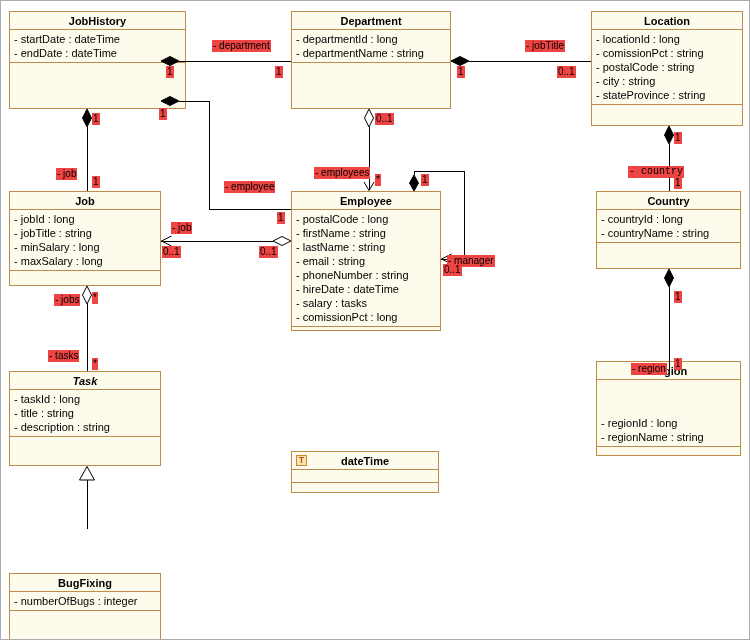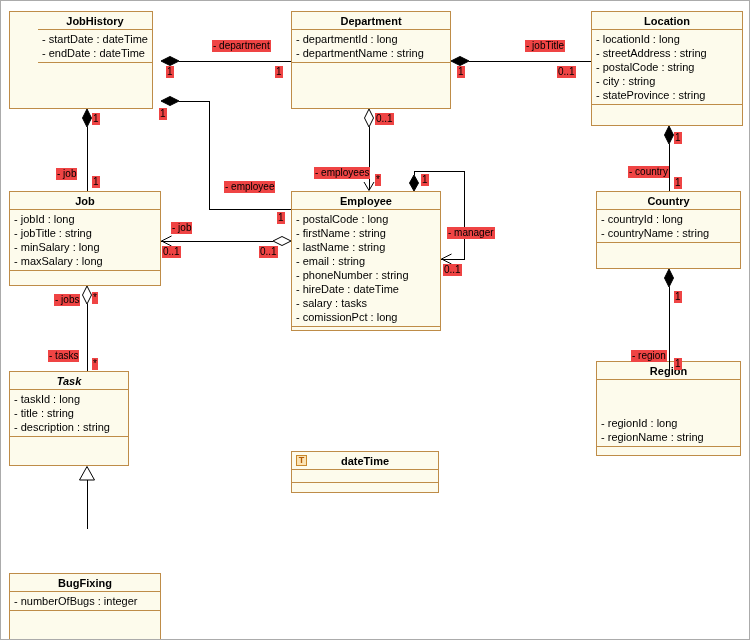--- a/index.html
+++ b/index.html
@@ -36,21 +36,21 @@
   .lbl {
     position:absolute; font-size:10px; line-height:12px; color:#000;
     background:#ef4444; white-space:nowrap; padding:0 1px;
   }
 </style>
 </head>
 <body>
 
 <div id="canvas">
 
-  <div class="uml-class" style="left:8px; top:10px; width:144px; height:98px;padding-left:28px;">
+  <div class="uml-class" style="left:8px; top:10px; width:177px; height:98px;">
     <div class="title">JobHistory</div>
     <div class="attrs">
       <div class="attr">- startDate : dateTime</div>
       <div class="attr">- endDate : dateTime</div>
     </div>
     <div class="ops"></div>
   </div>
 
   <div class="uml-class" style="left:290px; top:10px; width:160px; height:98px;">
     <div class="title">Department</div>
@@ -58,21 +58,21 @@
       <div class="attr">- departmentId : long</div>
       <div class="attr">- departmentName : string</div>
     </div>
     <div class="ops"></div>
   </div>
 
   <div class="uml-class" style="left:590px; top:10px; width:152px; height:115px;">
     <div class="title">Location</div>
     <div class="attrs">
       <div class="attr">- locationId : long</div>
-      <div class="attr">- streetAddress : string</div>
+      <div class="attr">- comissionPct : string</div>
       <div class="attr">- postalCode : string</div>
       <div class="attr">- city : string</div>
       <div class="attr">- stateProvince : string</div>
     </div>
     <div class="ops"></div>
   </div>
 
   <div class="uml-class" style="left:8px; top:190px; width:152px; height:95px;">
     <div class="title">Job</div>
     <div class="attrs">
@@ -101,21 +101,21 @@
 
   <div class="uml-class" style="left:595px; top:190px; width:145px; height:78px;">
     <div class="title">Country</div>
     <div class="attrs">
       <div class="attr">- countryId : long</div>
       <div class="attr">- countryName : string</div>
     </div>
     <div class="ops"></div>
   </div>
 
-  <div class="uml-class abstract" style="left:8px; top:370px; width:120px; height:95px;">
+  <div class="uml-class abstract" style="left:8px; top:370px; width:152px; height:95px;">
     <div class="title">Task</div>
     <div class="attrs">
       <div class="attr">- taskId : long</div>
       <div class="attr">- title : string</div>
       <div class="attr">- description : string</div>
     </div>
     <div class="ops"></div>
   </div>
 
   <div class="uml-class" style="left:595px; top:360px; width:145px; height:95px;gap:34px;">
@@ -200,29 +200,29 @@
   <div class="lbl" style="left:276px; top:211px;">1</div>
 
   <div class="lbl" style="left:313px; top:166px;">- employees</div>
   <div class="lbl" style="left:374px; top:112px;">0..1</div>
   <div class="lbl" style="left:374px; top:173px;">*</div>
 
   <div class="lbl" style="left:170px; top:221px;">- job</div>
   <div class="lbl" style="left:161px; top:245px;">0..1</div>
   <div class="lbl" style="left:258px; top:245px;">0..1</div>
 
-  <div class="lbl" style="left:446px; top:226px;">- manager</div>
+  <div class="lbl" style="left:446px; top:254px;">- manager</div>
   <div class="lbl" style="left:420px; top:173px;">1</div>
   <div class="lbl" style="left:442px; top:263px;">0..1</div>
 
-  <div class="lbl" style="left:627px; top:165px;">- country</div>
+  <div class="lbl" style="left:627px; top:165px;font-family:Liberation Mono, monospace;">- country</div>
   <div class="lbl" style="left:673px; top:131px;">1</div>
   <div class="lbl" style="left:673px; top:176px;">1</div>
 
-  <div class="lbl" style="left:630px; top:349px;text-align:center;">- region</div>
+  <div class="lbl" style="left:630px; top:362px;text-align:center;">- region</div>
   <div class="lbl" style="left:673px; top:290px;">1</div>
   <div class="lbl" style="left:673px; top:357px;">1</div>
 
   <div class="lbl" style="left:53px;  top:293px;">- jobs</div>
   <div class="lbl" style="left:91px;  top:291px;">*</div>
   <div class="lbl" style="left:47px;  top:349px;">- tasks</div>
   <div class="lbl" style="left:91px;  top:357px;">*</div>
 
 </div>
 

